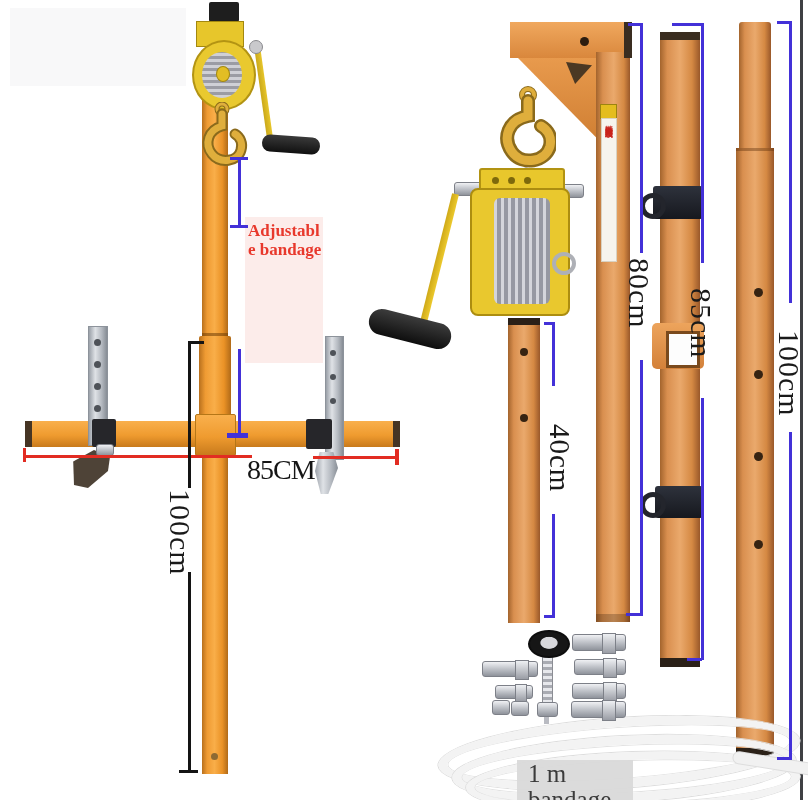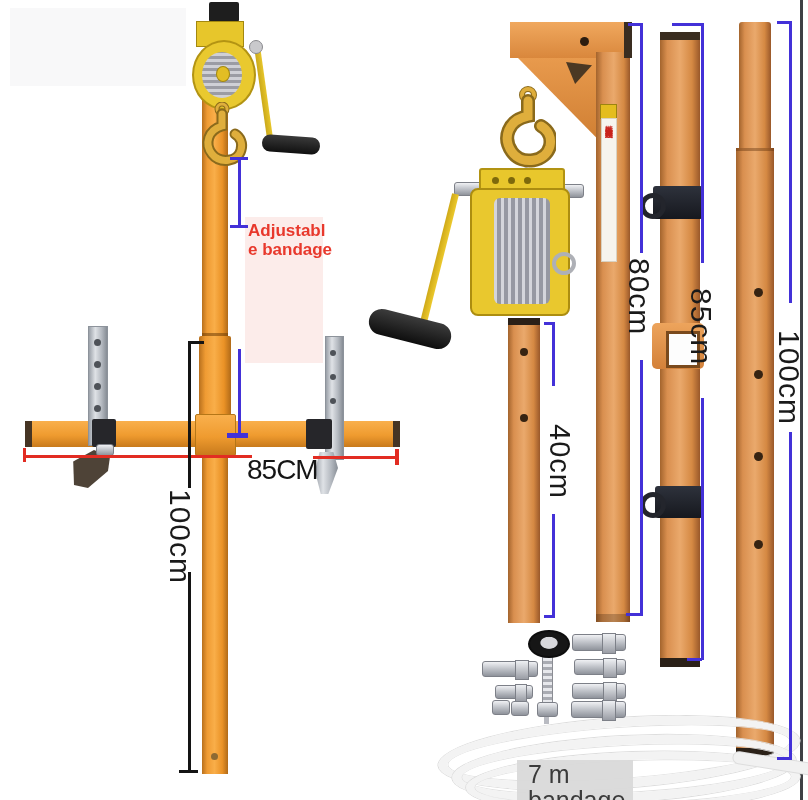--- a/index.html
+++ b/index.html
@@ -1,17 +1,17 @@
 <!DOCTYPE html>
 <html><head>
 <meta charset="utf-8">
 <style>
   html,body{margin:0;padding:0;background:#fff;}
   .stage{position:relative;width:808px;height:800px;background:#ffffff;overflow:hidden;
-         font-family:Liberation Sans, sans-serif;}
+         font-family:Liberation Serif, serif;}
   .a{position:absolute;}
   
   .poleL{background:linear-gradient(90deg,#b8701d 0%,#ef9b33 20%,#f9ae49 48%,#ea9226 78%,#b06a18 100%);}
   .beamL2{background:linear-gradient(180deg,#f9b04d 0%,#ef9b2f 55%,#c87a1c 100%);}
   .poleR2{background:linear-gradient(90deg,#a3642d 0%,#d98f4f 18%,#eaa96c 50%,#d58943 80%,#99582a 100%);}
   .poleRv{background:linear-gradient(180deg,#eaa465 0%,#dd9152 55%,#c4793a 100%);}
   .silver{background:linear-gradient(90deg,#9aa0a8 0%,#dfe2e6 35%,#b4b9c0 70%,#878d95 100%);}
   .silverH{background:linear-gradient(180deg,#f0f1f4 0%,#c3c6cc 45%,#8f939b 100%);border:1px solid #7d8088;border-radius:3px;}
   .dimB{background:#4331d8;}
   .dimR{background:#e22c22;}
@@ -209,17 +209,17 @@
   </div>
 
   <div class="a" style="left:438px;top:712px;width:365px;height:88px;z-index:4;">
     <div class="a ropeRing" style="left:0;top:6px;width:344px;height:52px;transform:rotate(-4deg);"></div>
     <div class="a ropeRing" style="left:14px;top:24px;width:326px;height:48px;transform:rotate(-3deg);"></div>
     <div class="a ropeRing" style="left:28px;top:40px;width:318px;height:44px;transform:rotate(-2deg);border-width:8px;"></div>
     <div class="a" style="left:295px;top:46px;width:84px;height:11px;background:#f1f1f1;box-shadow:0 0 0 1px #ddd;transform:rotate(9deg);border-radius:6px;"></div>
   </div>
   <div class="a" style="left:517px;top:760px;width:116px;height:40px;background:#d9d9d9;opacity:.95;z-index:6;"></div>
   <div class="a" style="left:528px;top:761px;font-size:25px;line-height:26px;color:#3b3b3b;z-index:7;">
-    <div>7 m</div>
+    <div>1 m</div>
     <div>bandage</div>
   </div>
 
 </div>
 
 </body></html>

